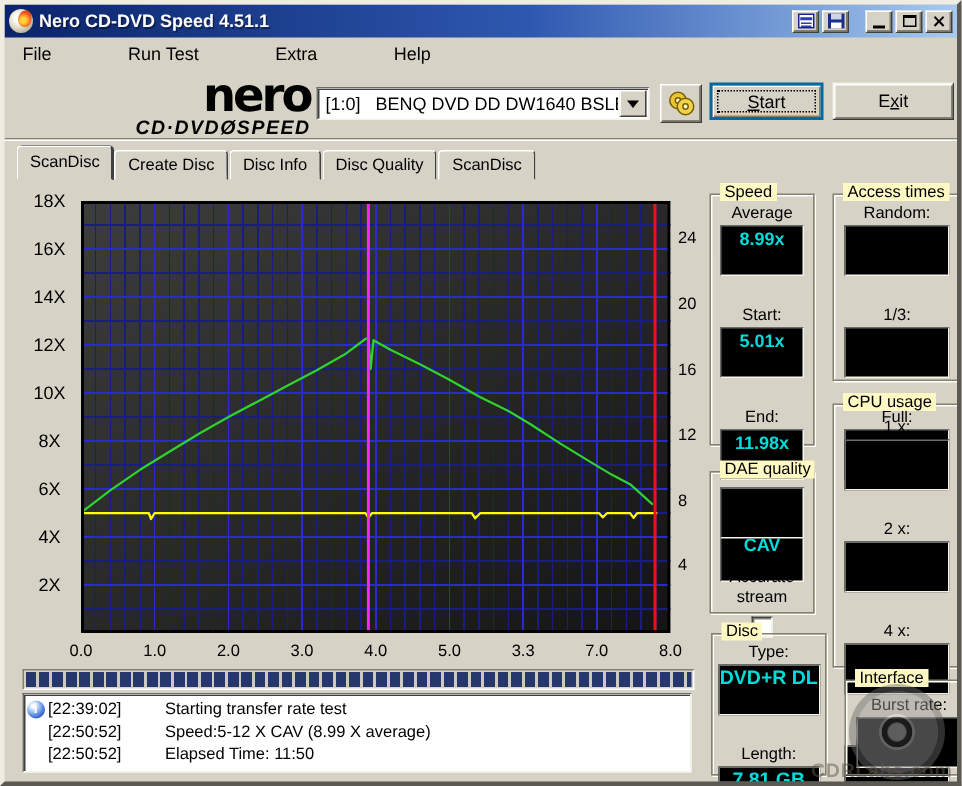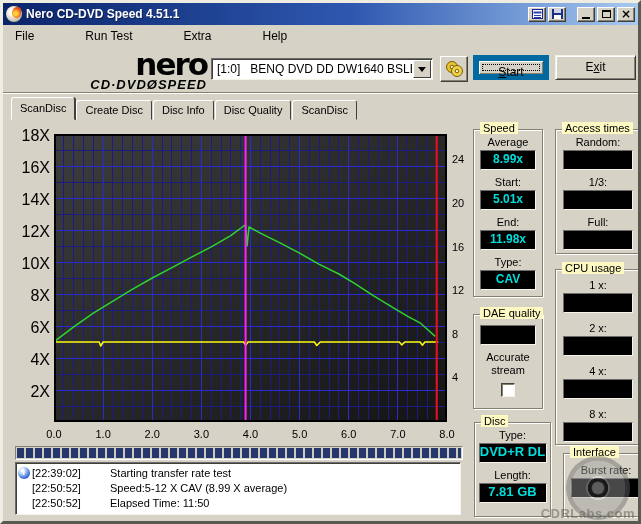--- a/index.html
+++ b/index.html
@@ -50,33 +50,33 @@
   .combo-text { flex:1; padding-left:5px; font-size:12px; white-space:pre; overflow:hidden; }
   .combo-arrow { width:18px; height:18px; margin:1px; background:#d6d2c6; border:1px solid;
     border-color:#fff #404040 #404040 #fff; display:flex; align-items:center; justify-content:center; }
   .arrow-down { width:0; height:0; border:4px solid transparent; border-top:5px solid #000; margin-top:4px; }
   .mini-btn { position:absolute; left:437px; top:53px; width:28px; height:26px; background:#d6d2c6;
     border:1px solid; border-color:#fff #404040 #404040 #fff; box-shadow:inset -1px -1px 0 #85816f;
     display:flex; align-items:center; justify-content:center; }
   .btn { position:absolute; top:52px; height:25px; background:#d6d2c6; text-align:center;
     font-size:12px; border:1px solid; border-color:#f4f1e8 #3a3a3a #3a3a3a #f4f1e8;
     box-shadow:inset 1px 1px 0 #fff, inset -1px -1px 0 #85816f; line-height:22px; }
-  .btn-default { border:6px solid #0369a1; box-shadow:inset 1px 1px 0 #fff, inset -1px -1px 0 #85816f; }
+  .btn-default { border:2px solid #0369a1; box-shadow:inset 1px 1px 0 #fff, inset -1px -1px 0 #85816f; }
   .btn-default .focus-rect { position:absolute; inset:3px; border:1px dotted #000; }
   .hdr-sep { position:absolute; left:0; top:89px; right:0; height:2px;
     border-top:1px solid #85816f; border-bottom:1px solid #fff; }
   
   .tabrow { position:absolute; left:8px; top:94px; display:flex; align-items:flex-end; height:23px; }
   .tab { height:20px; padding:3px 8px 0; font-size:11px; background:#d6d2c6; margin-right:1px;
     border:1px solid; border-color:#fff #404040 #d6d2c6 #fff; border-radius:3px 3px 0 0; }
   .tab.active { height:23px; padding-top:4px; font-weight:normal; position:relative; z-index:2;
     box-shadow:1px 0 0 #404040; }
   
   .plot-wrap { position:absolute; left:51px; top:131px; width:393px; height:288px; }
-  .ytick { position:absolute; width:34px; text-align:right; font-size:16px; height:14px; }
+  .ytick { position:absolute; width:34px; text-align:center; font-size:12px; height:14px; }
   .ytick-r { position:absolute; width:20px; text-align:left; font-size:11px; height:14px; }
   .xtick { position:absolute; width:26px; text-align:center; font-size:11px; }
   
   .progress { position:absolute; left:12px; top:443px; width:448px; height:14px;
     border:1px solid; border-color:#85816f #fff #fff #85816f; padding:1px; background:#d6d2c6; }
   .progress-fill { height:100%; width:100%;
     background:repeating-linear-gradient(to right,#26376e 0px,#26376e 7px,#cdc9bd 7px,#cdc9bd 9px); }
   .logbox { position:absolute; left:12px; top:459px; width:446px; height:53px; background:#fff;
     border:1px solid; border-color:#6b6b6b #f5f3ea #f5f3ea #6b6b6b; box-shadow:inset 1px 1px 0 #403f3a;
     padding:2px 0; overflow:hidden; }
@@ -85,21 +85,21 @@
   .log-icon { border-radius:50%;
     background:radial-gradient(circle at 35% 30%, #fff 8%, #9ec2f0 35%, #2a5ad0 75%, #123a90); position:relative; }
   .log-icon:after { content:"i"; position:absolute; left:4.5px; top:0px; color:#fff; font-size:9px; font-weight:bold; }
   .log-time { width:64px; flex:none; }
   .log-msg { margin-left:14px; }
   
   .group { position:absolute; border:1px solid #85816f; box-shadow:inset 1px 1px 0 #fff, 1px 1px 0 #fff;
     text-align:center; }
   .group-title { position:absolute; top:-8px; left:6px; background:#fef9c3; padding:0 3px; font-size:11px; white-space:nowrap; }
   .flabel { margin-top:6px; font-size:11px; }
-  .lcd { margin:2px auto 6px; width:56px; height:20px; background:#000; color:#00dcdc;
+  .lcd { margin:2px auto 20px; width:56px; height:34px; background:#000; color:#00dcdc;
     font-weight:bold; font-size:12px; line-height:16px; text-align:center;
     border:1px solid; border-color:#6b6b6b #f5f3ea #f5f3ea #6b6b6b; }
   .lcd.wide { width:68px; font-size:13px; }
   .cpu .flabel { margin-top:9px; }
   .checkbox { width:14px; height:14px; background:#fff; margin:6px auto 0;
     border:1px solid; border-color:#404040 #f5f3ea #f5f3ea #404040; box-shadow:inset 1px 1px 0 #85816f; }
   
   .wm-disc { position:absolute; left:563px; top:453px; width:64px; height:64px; border-radius:50%;
     opacity:.45; pointer-events:none;
     background:radial-gradient(circle, #8a8a8a 0 14%, #3a3a3a 15% 22%, #d8d8d8 23% 26%, #9f9f9f 27% 60%, #6a6a6a 61% 96%, transparent 97%); }
@@ -276,21 +276,21 @@
       <div class="ytick-r" style="left: 449px; top: 324.8px;">8</div>
       <div class="ytick-r" style="left: 449px; top: 368.4px;">4</div>
     </div>
   <div id="xticks">
       <div class="xtick" style="left: 38px; top: 425px;">0.0</div>
       <div class="xtick" style="left: 87.125px; top: 425px;">1.0</div>
       <div class="xtick" style="left: 136.25px; top: 425px;">2.0</div>
       <div class="xtick" style="left: 185.375px; top: 425px;">3.0</div>
       <div class="xtick" style="left: 234.5px; top: 425px;">4.0</div>
       <div class="xtick" style="left: 283.625px; top: 425px;">5.0</div>
-      <div class="xtick" style="left: 332.75px; top: 425px;">6.0</div>
+      <div class="xtick" style="left: 332.75px; top: 425px;">3.3</div>
       <div class="xtick" style="left: 381.875px; top: 425px;">7.0</div>
       <div class="xtick" style="left: 431px; top: 425px;">8.0</div>
     </div>
 
   <div class="progress">
       <div class="progress-fill"></div>
     </div>
 
   <div class="logbox">
     <div class="log-row">

